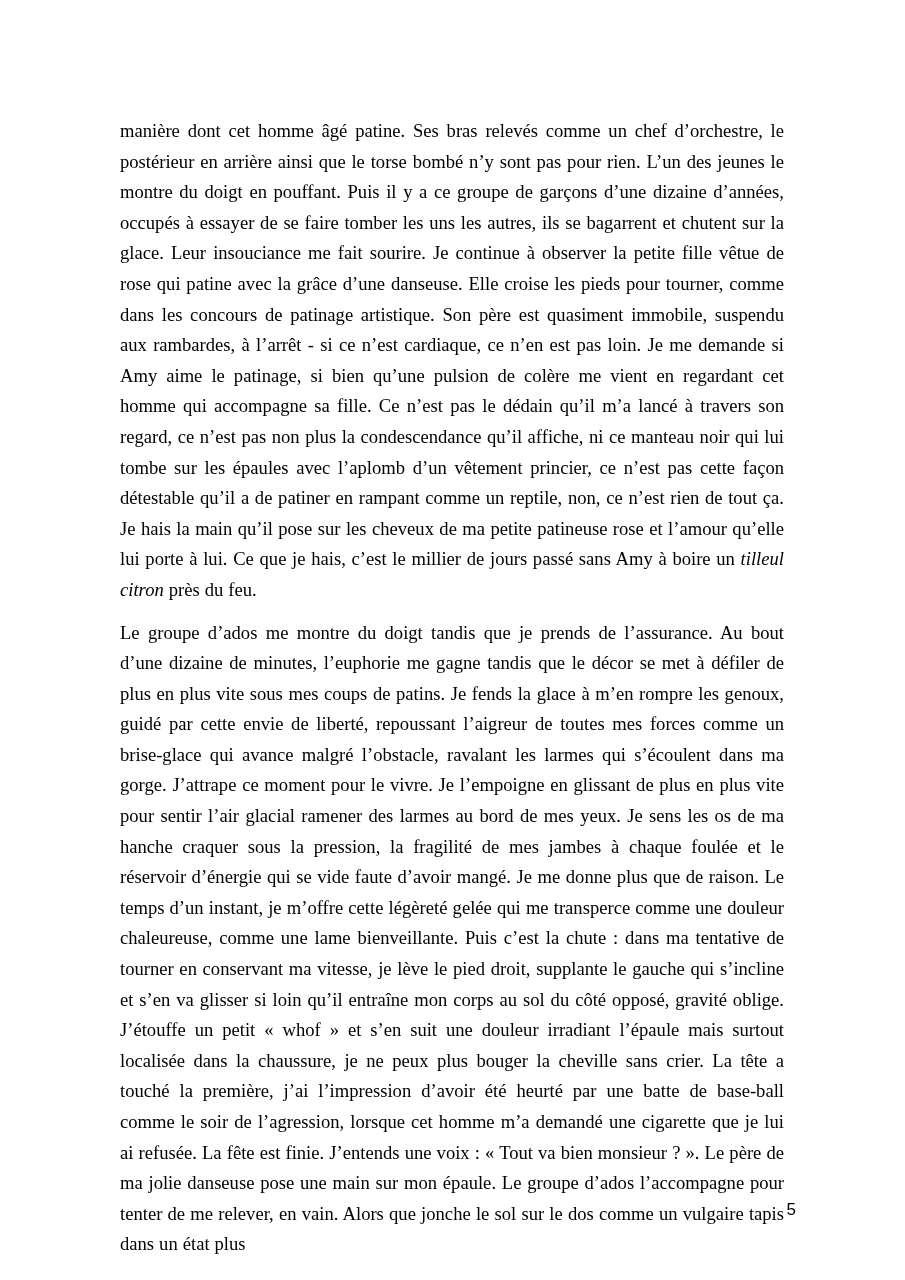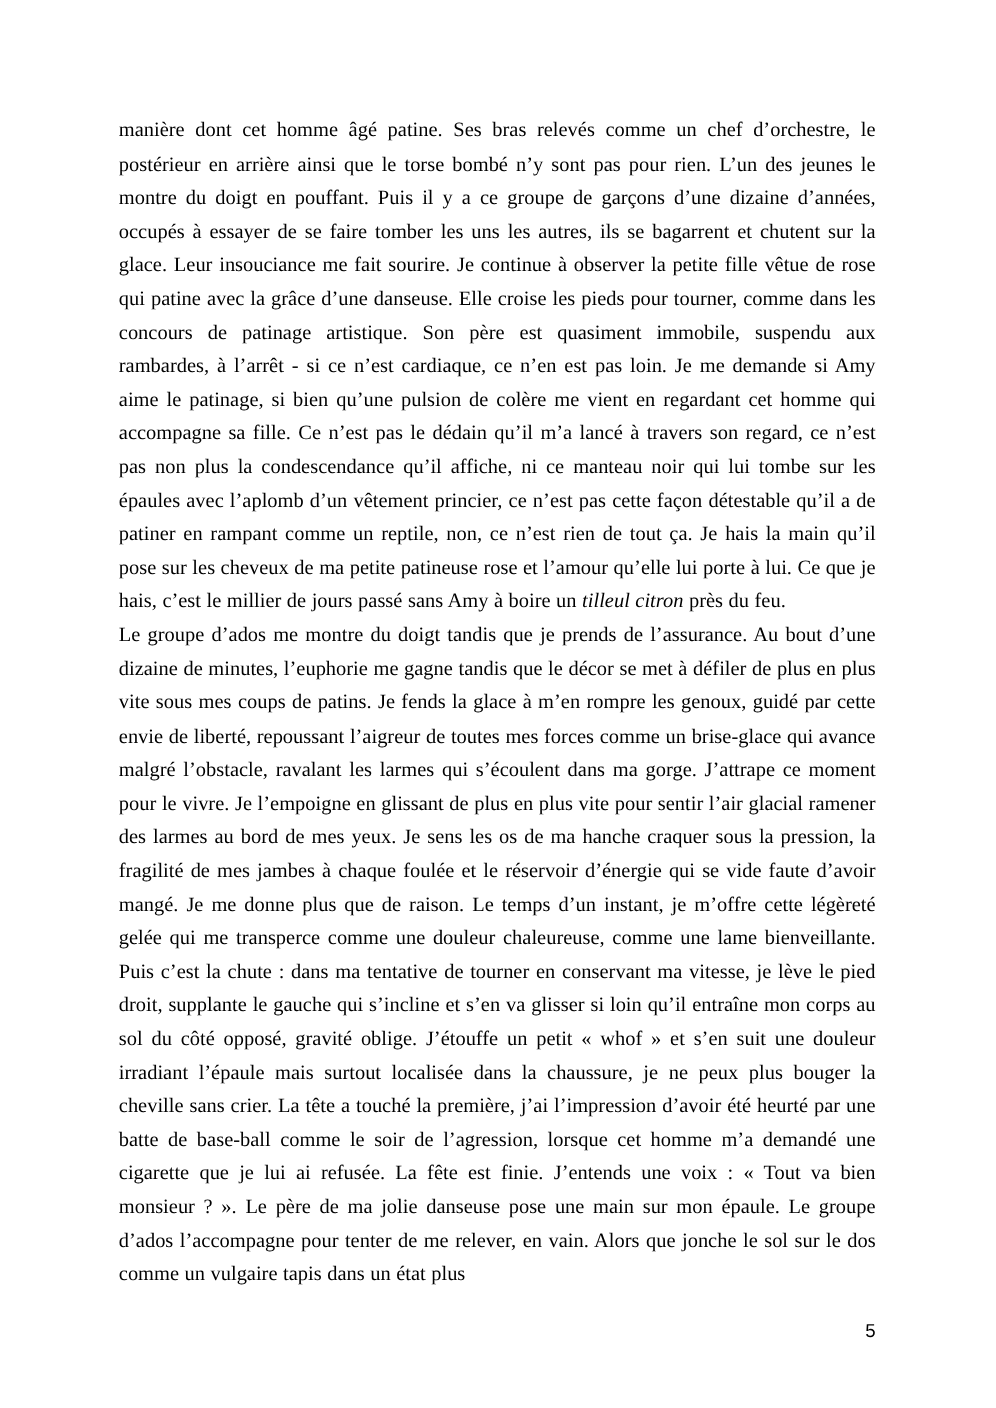--- a/index.html
+++ b/index.html
@@ -26,21 +26,21 @@
   }
 
   .content {
     position: absolute;
     left: 108px;
     top: 104px;
     width: 688px;
   }
 
   .para {
-    margin: 0;
+    margin: 12px;
     font-size: 18.6px;
     line-height: 30.6px;
     text-align: justify;
     text-justify: inter-word;
     color: #010101;
     hyphens: none;
     word-spacing: 0.02em;
   }
 
   .para + .para {

